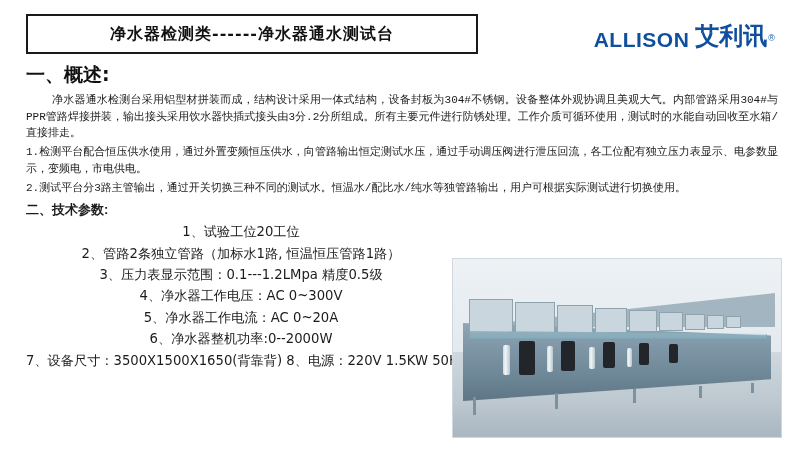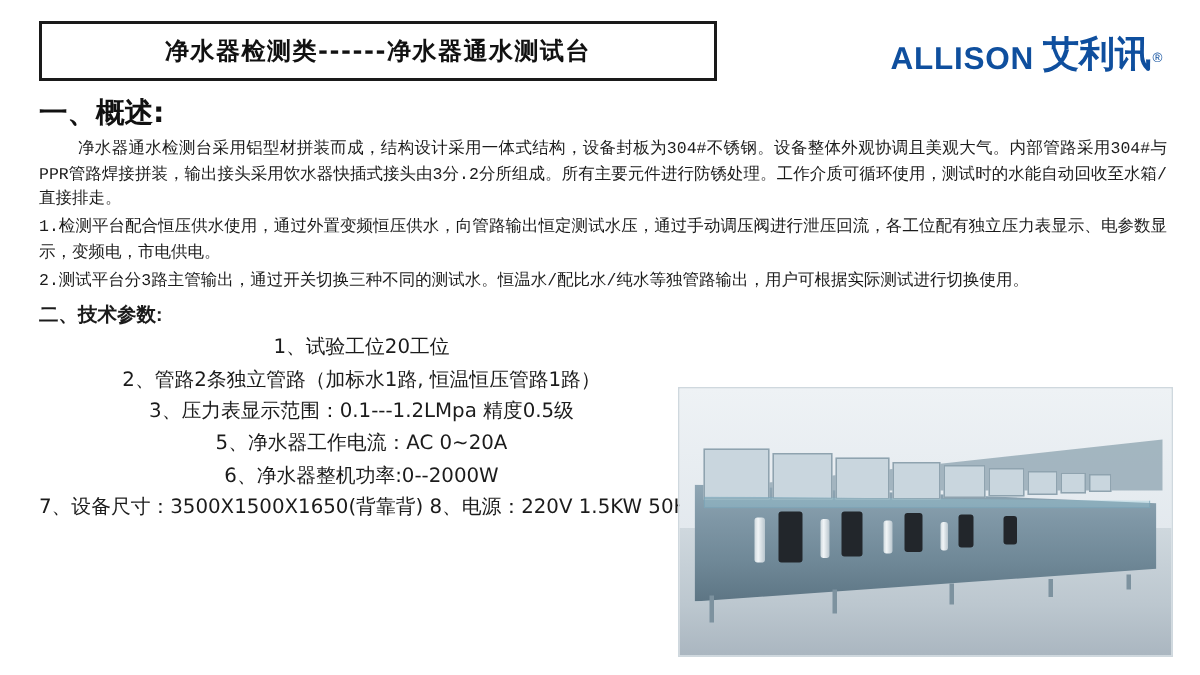--- a/index.html
+++ b/index.html
@@ -228,20 +228,21 @@
     <div class="section-head">一、概述:</div>
     <p class="para indent">净水器通水检测台采用铝型材拼装而成，结构设计采用一体式结构，设备封板为304#不锈钢。设备整体外观协调且美观大气。内部管路采用304#与PPR管路焊接拼装，输出接头采用饮水器快插式接头由3分.2分所组成。所有主要元件进行防锈处理。工作介质可循环使用，测试时的水能自动回收至水箱/直接排走。</p>
     <p class="para">1.检测平台配合恒压供水使用，通过外置变频恒压供水，向管路输出恒定测试水压，通过手动调压阀进行泄压回流，各工位配有独立压力表显示、电参数显示，变频电，市电供电。</p>
     <p class="para">2.测试平台分3路主管输出，通过开关切换三种不同的测试水。恒温水/配比水/纯水等独管路输出，用户可根据实际测试进行切换使用。</p>
 
     <div class="spec-head">二、技术参数:</div>
     <div class="spec-list">
       <div class="spec-item">1、试验工位20工位</div>
       <div class="spec-item">2、管路2条独立管路（加标水1路, 恒温恒压管路1路）</div>
       <div class="spec-item">3、压力表显示范围：0.1---1.2LMpa   精度0.5级</div>
+      <div class="spec-item">4、净水器工作电压：AC 0~300V</div>
       <div class="spec-item">5、净水器工作电流：AC 0~20A</div>
       <div class="spec-item">6、净水器整机功率:0--2000W</div>
       <div class="spec-item">7、设备尺寸：3500X1500X1650(背靠背)    8、电源：220V 1.5KW  50Hz</div>
     </div>
   </div>
 
   <div class="photo">
     <div class="ph-wall"></div>
     <div class="ph-floor"></div>
 

